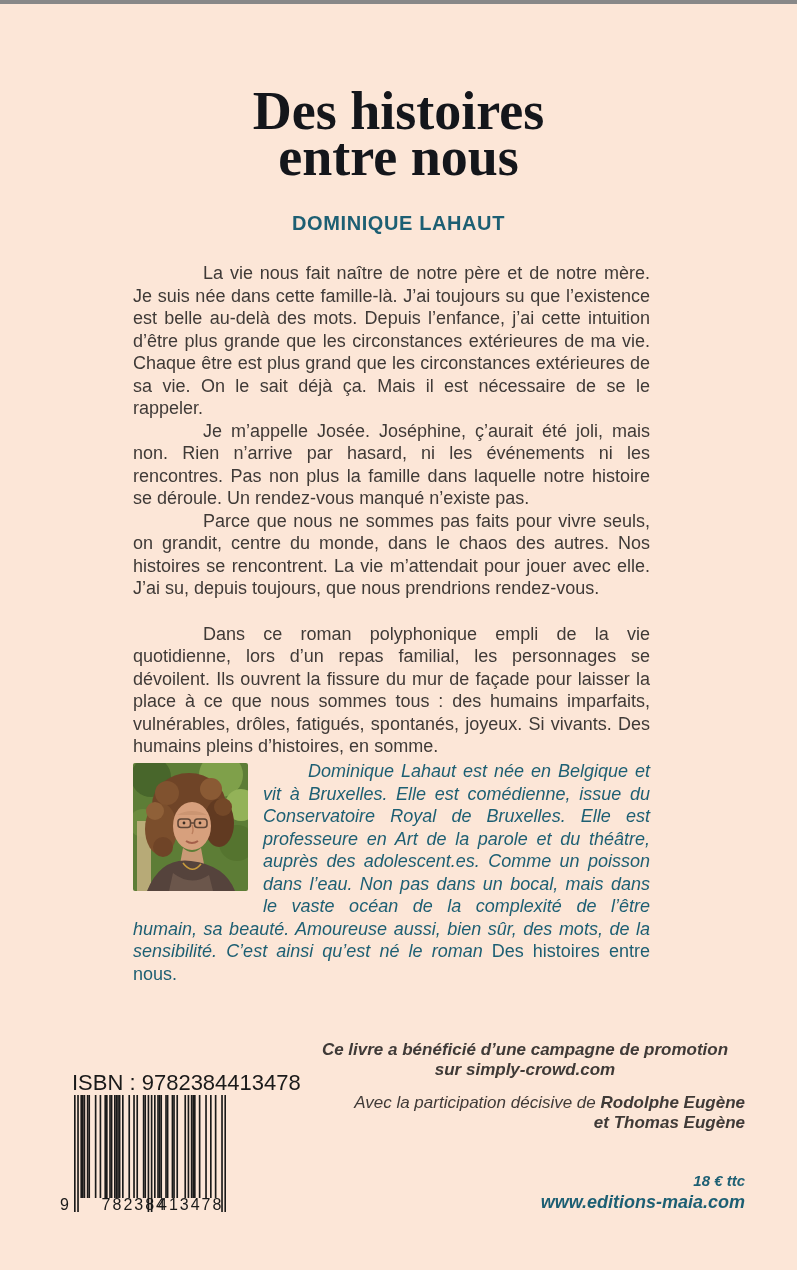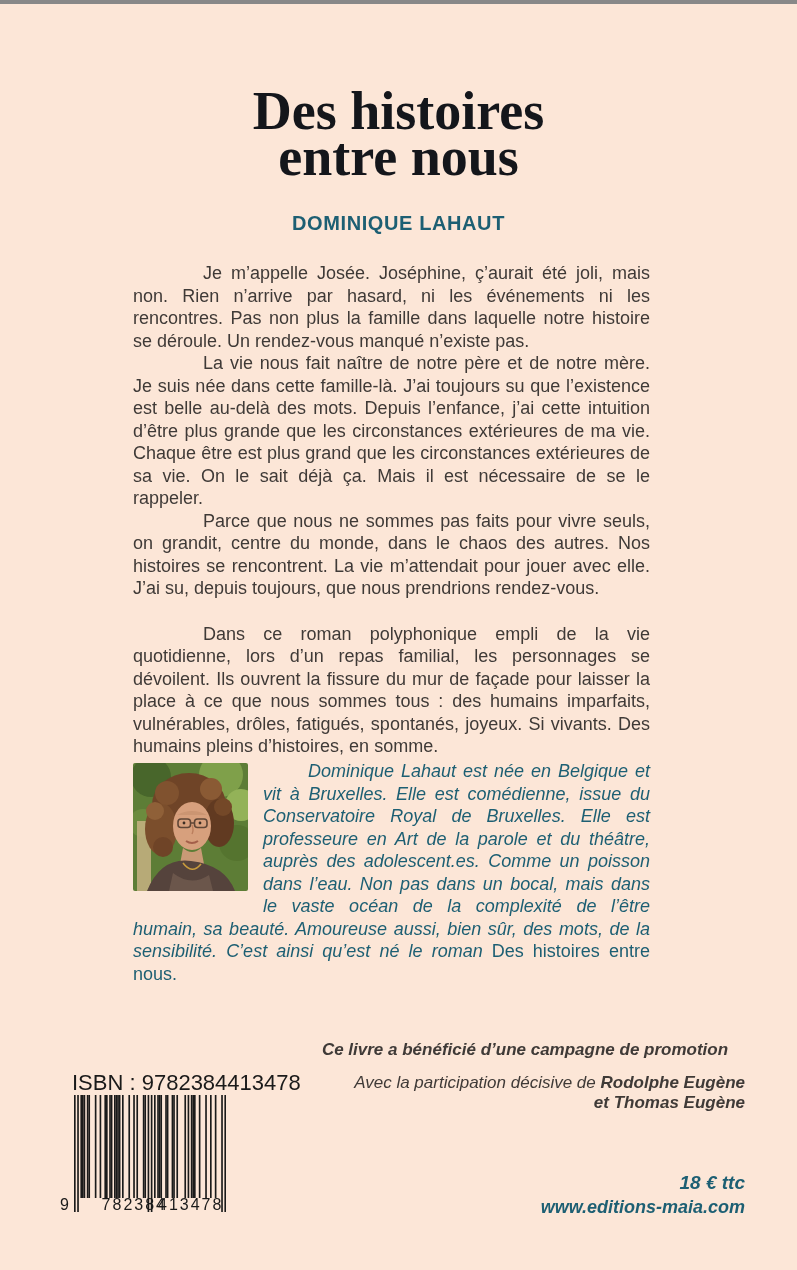--- a/index.html
+++ b/index.html
@@ -68,38 +68,38 @@
   }
   .d-lead{left:-14px;}
   .d-left{left:6px;width:87px;text-align:right;}
   .d-right{left:84px;width:66px;text-align:left;}
   .pricing{
     position:absolute;right:52px;top:1168px;
     text-align:right;
     color:var(--teal,#1d5f73);
     font-style:italic;font-weight:700;
   }
-  .pricing .price{font-size:19px;}
+  .pricing .price{font-size:15px;}
   .pricing .website{font-size:18px;margin-top:3px;}
 </style>
 </head>
 <body>
 
 <div class="page" style="--bg: #fce6d7; --title: #14161b; --teal: #1d5f73; --body: #3f3a37; --bar: #1a1a1a;">
 
   <div class="book-title">
     <div>Des histoires</div>
     <div>entre nous</div>
   </div>
 
   <div class="book-author">DOMINIQUE LAHAUT</div>
 
   <div class="synopsis">
+    <p>La vie nous fait naître de notre père et de notre mère. Je suis née dans cette famille-là. J’ai toujours su que l’existence est belle au-delà des mots. Depuis l’enfance, j’ai cette intuition d’être plus grande que les circonstances extérieures de ma vie. Chaque être est plus grand que les circonstances extérieures de sa vie. On le sait déjà ça. Mais il est nécessaire de se le rappeler.</p>
     <p>Je m’appelle Josée. Joséphine, ç’aurait été joli, mais non. Rien n’arrive par hasard, ni les événements ni les rencontres. Pas non plus la famille dans laquelle notre histoire se déroule. Un rendez-vous manqué n’existe pas.</p>
-    <p>La vie nous fait naître de notre père et de notre mère. Je suis née dans cette famille-là. J’ai toujours su que l’existence est belle au-delà des mots. Depuis l’enfance, j’ai cette intuition d’être plus grande que les circonstances extérieures de ma vie. Chaque être est plus grand que les circonstances extérieures de sa vie. On le sait déjà ça. Mais il est nécessaire de se le rappeler.</p>
     <p>Parce que nous ne sommes pas faits pour vivre seuls, on grandit, centre du monde, dans le chaos des autres. Nos histoires se rencontrent. La vie m’attendait pour jouer avec elle. J’ai su, depuis toujours, que nous prendrions rendez-vous.</p>
     <p class="spaced">Dans ce roman polyphonique empli de la vie quotidienne, lors d’un repas familial, les personnages se dévoilent. Ils ouvrent la fissure du mur de façade pour laisser la place à ce que nous sommes tous : des humains imparfaits, vulnérables, drôles, fatigués, spontanés, joyeux. Si vivants. Des humains pleins d’histoires, en somme.</p>
   </div>
 
   <div class="bio">
     <div class="photo">
       <svg viewBox="0 0 115 128" width="115" height="128" preserveAspectRatio="none" aria-hidden="true">
         <rect width="115" height="128" fill="#5d7d36"></rect>
         <circle cx="18" cy="14" r="20" fill="#48662b"></circle>
         <circle cx="88" cy="12" r="22" fill="#7fa04a"></circle>
@@ -132,20 +132,21 @@
         <path d="M40 110 q18 14 36 2 l4 16 h-44 z" fill="#6b564b"></path>
         <path d="M50 100 q9 12 18 1" stroke="#c89b3c" stroke-width="1.6" fill="none"></path>
       </svg>
     </div>
     <p><span>Dominique Lahaut est née en Belgique et vit à Bruxelles. Elle est comédienne, issue du Conservatoire Royal de Bruxelles. Elle est professeure en Art de la parole et du théâtre, auprès des adolescent.es. Comme un poisson dans l’eau. Non pas dans un bocal, mais dans le vaste océan de la complexité de l’être humain, sa beauté. Amoureuse aussi, bien sûr, des mots, de la sensibilité. C’est ainsi qu’est né le roman </span><span class="upright">Des histoires entre nous.</span></p>
   </div>
 
   <div class="promo">
     <div class="campaign">
       <div>Ce livre a bénéficié d’une campagne de promotion</div>
+      <div>sur simply-crowd.com</div>
     </div>
     <div class="credit">
       <div><span>Avec la participation décisive de </span><span class="names">Rodolphe Eugène</span></div>
       <div class="names">et Thomas Eugène</div>
     </div>
   </div>
 
   <div class="isbn-label">ISBN : 9782384413478</div>
 
   <div class="barcode">

